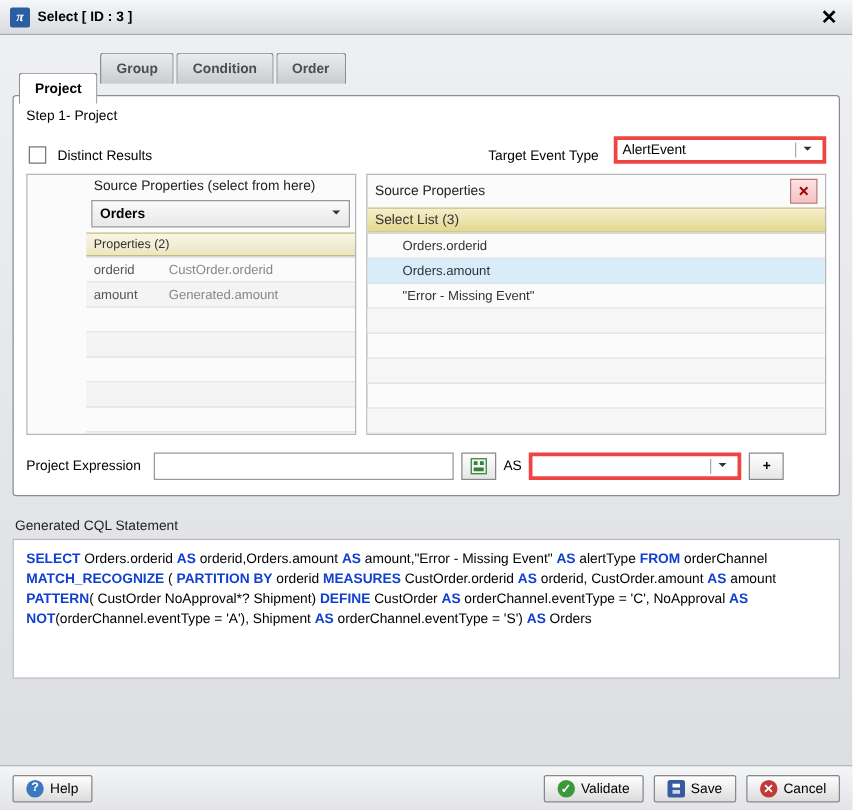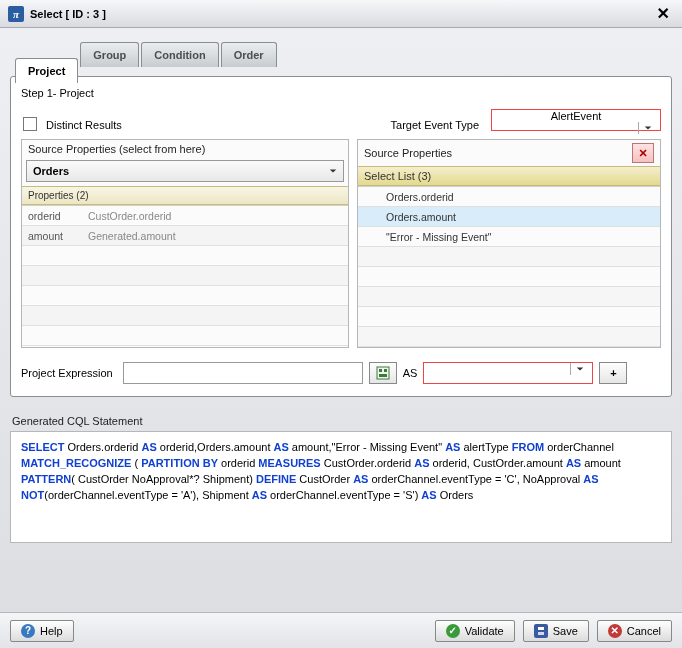--- a/index.html
+++ b/index.html
@@ -13,25 +13,25 @@
   .tabs-row { display: flex; gap: 2px; margin-left: 5px; position: relative; z-index: 2; }
   .tab { padding: 6px 12px; background: linear-gradient(to bottom, #eaedef 0%, #c9cccf 100%); border: 1px solid #8a8d92; border-bottom: none; border-radius: 3px 3px 0 0; cursor: pointer; font-size: 11px; font-weight: bold; color: #4a4d52;}
   .tab.active { background: #fff; color: #000; position: relative; top: 16px; }
   .tab-panel { background: #fff; border: 1px solid #8a8d92; border-radius: 3px; margin-top: -1px; padding: 10px 10px 12px 10px; position: relative; display: flex; flex-direction: column; gap: 8px; }
   .step-title { font-size: 11px; margin-bottom: 2px; }
   .row { display: flex; align-items: flex-end; gap: 6px; }
   .row.full { width: 100%; }
   .checkbox { width: 14px; height: 14px; border: 1px solid #777; background: #fff; margin: 0 3px 0 2px; }
   .label { color: #000; }
   .target-label { margin-left: auto; margin-right: 6px; }
-  .select-box { border: 1px solid #ef4444; height: 22px; display: flex; align-items: center; background: #fff; padding: 0 4px; position: relative; flex-direction: column; }
+  .select-box { border: 3px solid #ef4444; height: 22px; display: flex; align-items: center; background: #fff; padding: 0 4px; position: relative; }
   .select-box .caret { margin-left: auto; border-left: 1px solid #aaa; width: 18px; text-align: center; }
   .mid-grid { display: flex; gap: 8px; }
   .panel { border: 1px solid #b5b7bb; background: #fbfbfb; display: flex; flex-direction: column; }
-  .panel.left { width: 328px; }
+  .panel.left { width: 264px; padding-left: 47px; }
   .panel.right { flex: 1; }
   .panel-head { display: flex; align-items: center; padding: 3px 6px; font-size: 11px; color: #222; }
   .panel-head .actions { margin-left: auto; }
   .delete-btn { width: 22px; height: 20px; border: 1px solid #b77; background: linear-gradient(to bottom,#fde3e3,#f7c0c0); display:flex; align-items:center; justify-content:center; color:#a00; font-weight:bold; cursor:pointer; }
   .section-header { background: linear-gradient(to bottom,#f5eecd 0%,#e3d98f 100%); border-top: 1px solid #c7bc7a; border-bottom: 1px solid #c7bc7a; padding: 3px 6px; font-size: 11px; color: #333; display:flex; align-items:center;}
   .section-header.sub { background: linear-gradient(to bottom,#f8f5e7,#ede6c2); font-size: 10px; }
   .grid-rows { border-top: 1px solid #d0d0d0; }
   .grid-row { height: 20px; border-bottom: 1px solid #e0e0e0; display:flex; align-items:center; padding: 0 6px; font-size: 10.5px; color: #444; }
   .grid-row.alt { background: #f4f4f4; }
   .grid-row .c1 { width: 60px; color: #555; }

